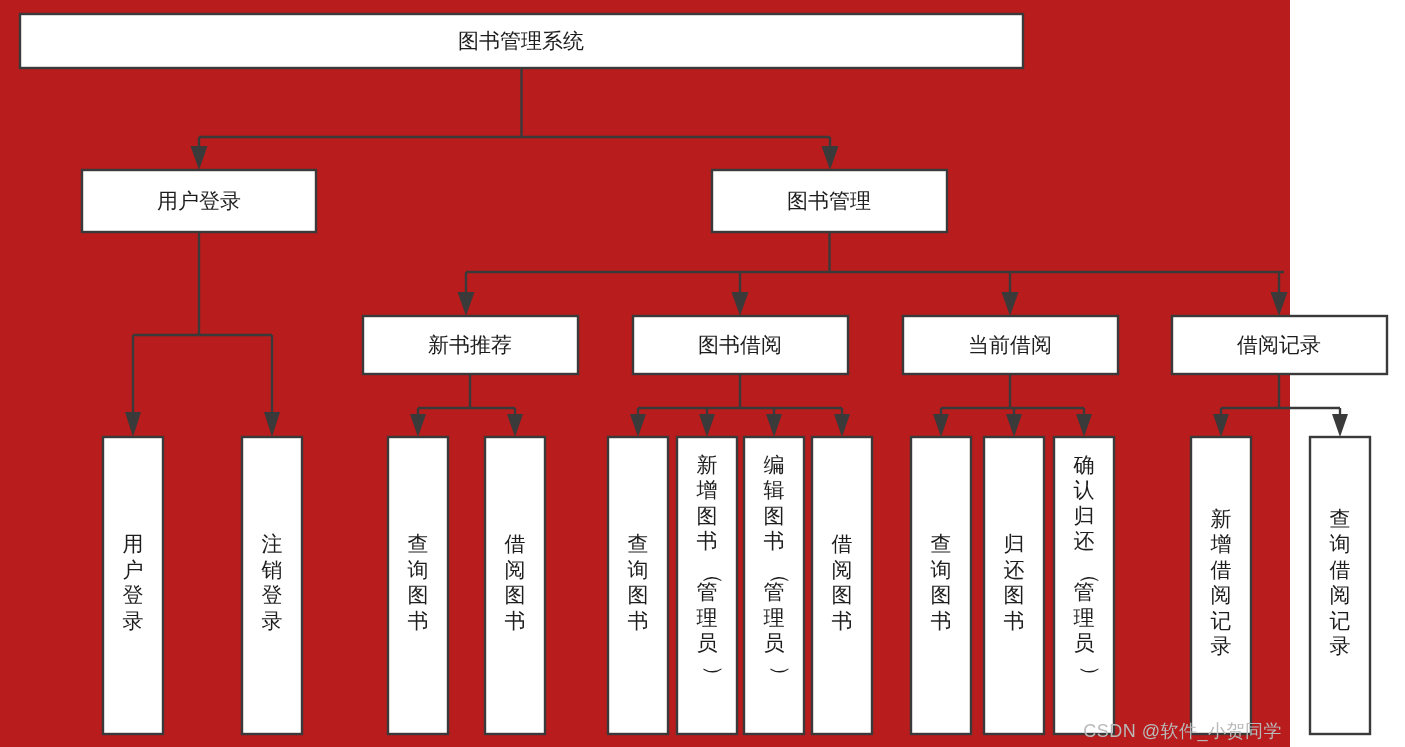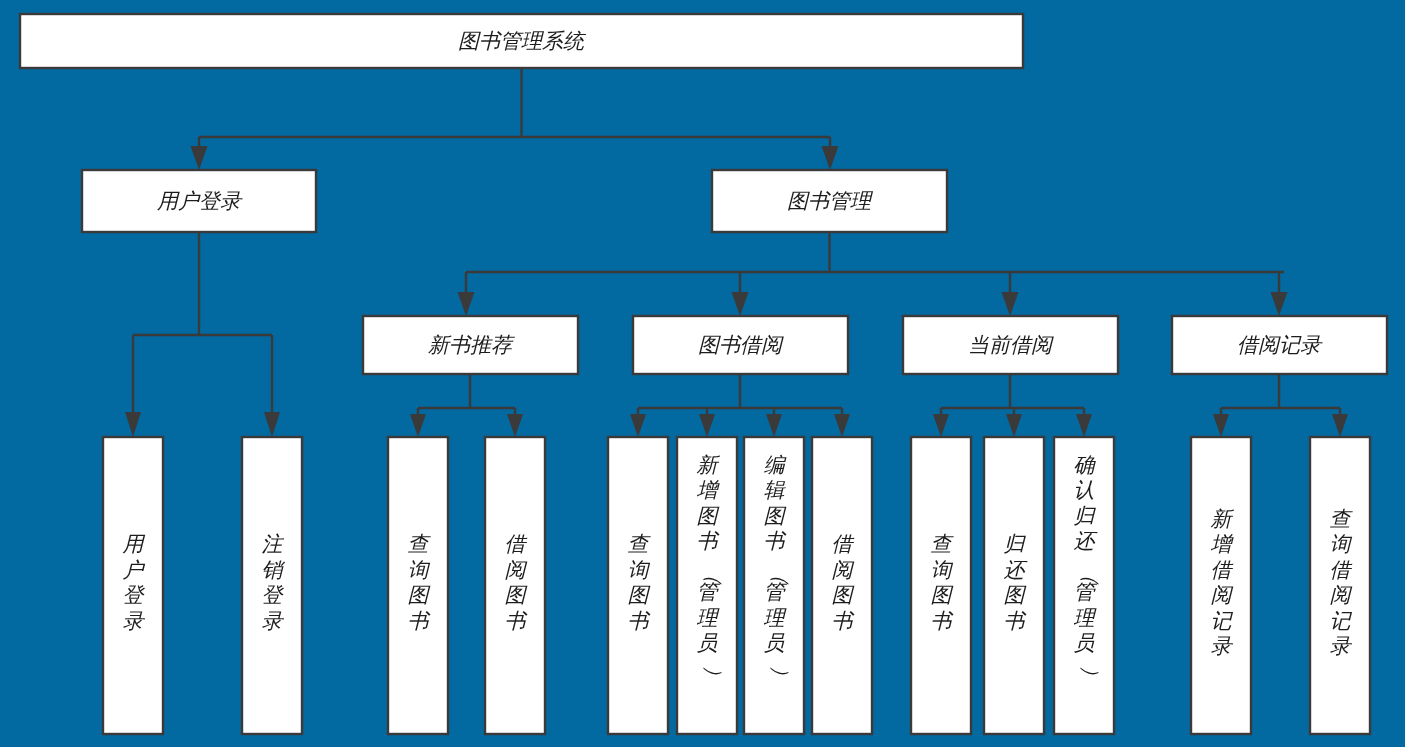--- a/index.html
+++ b/index.html
@@ -10,24 +10,23 @@
   }
   body {
     width: 1405px;
     height: 747px;
     font-family: "Liberation Sans", "DejaVu Sans", sans-serif;
     overflow: hidden;
     position: relative;
   }
   #diagram-root {
     position: relative;
-    width: 1405px;
+    width: 1290px;
     height: 747px;
-    background: #0369a1;
-    font-style: italic;
+    background: #b91c1c;
   }
   svg#flow-svg {
     position: absolute;
     left: 0;
     top: 0;
     width: 1405px;
     height: 747px;
     display: block;
   }
   .node-box {
@@ -270,14 +269,15 @@
         <text class="node-label-v" x="1340" y="525.75">查</text>
         <text class="node-label-v" x="1340" y="551.25">询</text>
         <text class="node-label-v" x="1340" y="576.75">借</text>
         <text class="node-label-v" x="1340" y="602.25">阅</text>
         <text class="node-label-v" x="1340" y="627.75">记</text>
         <text class="node-label-v" x="1340" y="653.25">录</text>
       </g>
 
   </svg>
 
+  <div class="watermark">CSDN @软件_小贺同学</div>
 
 </div>
 
 </body></html>

